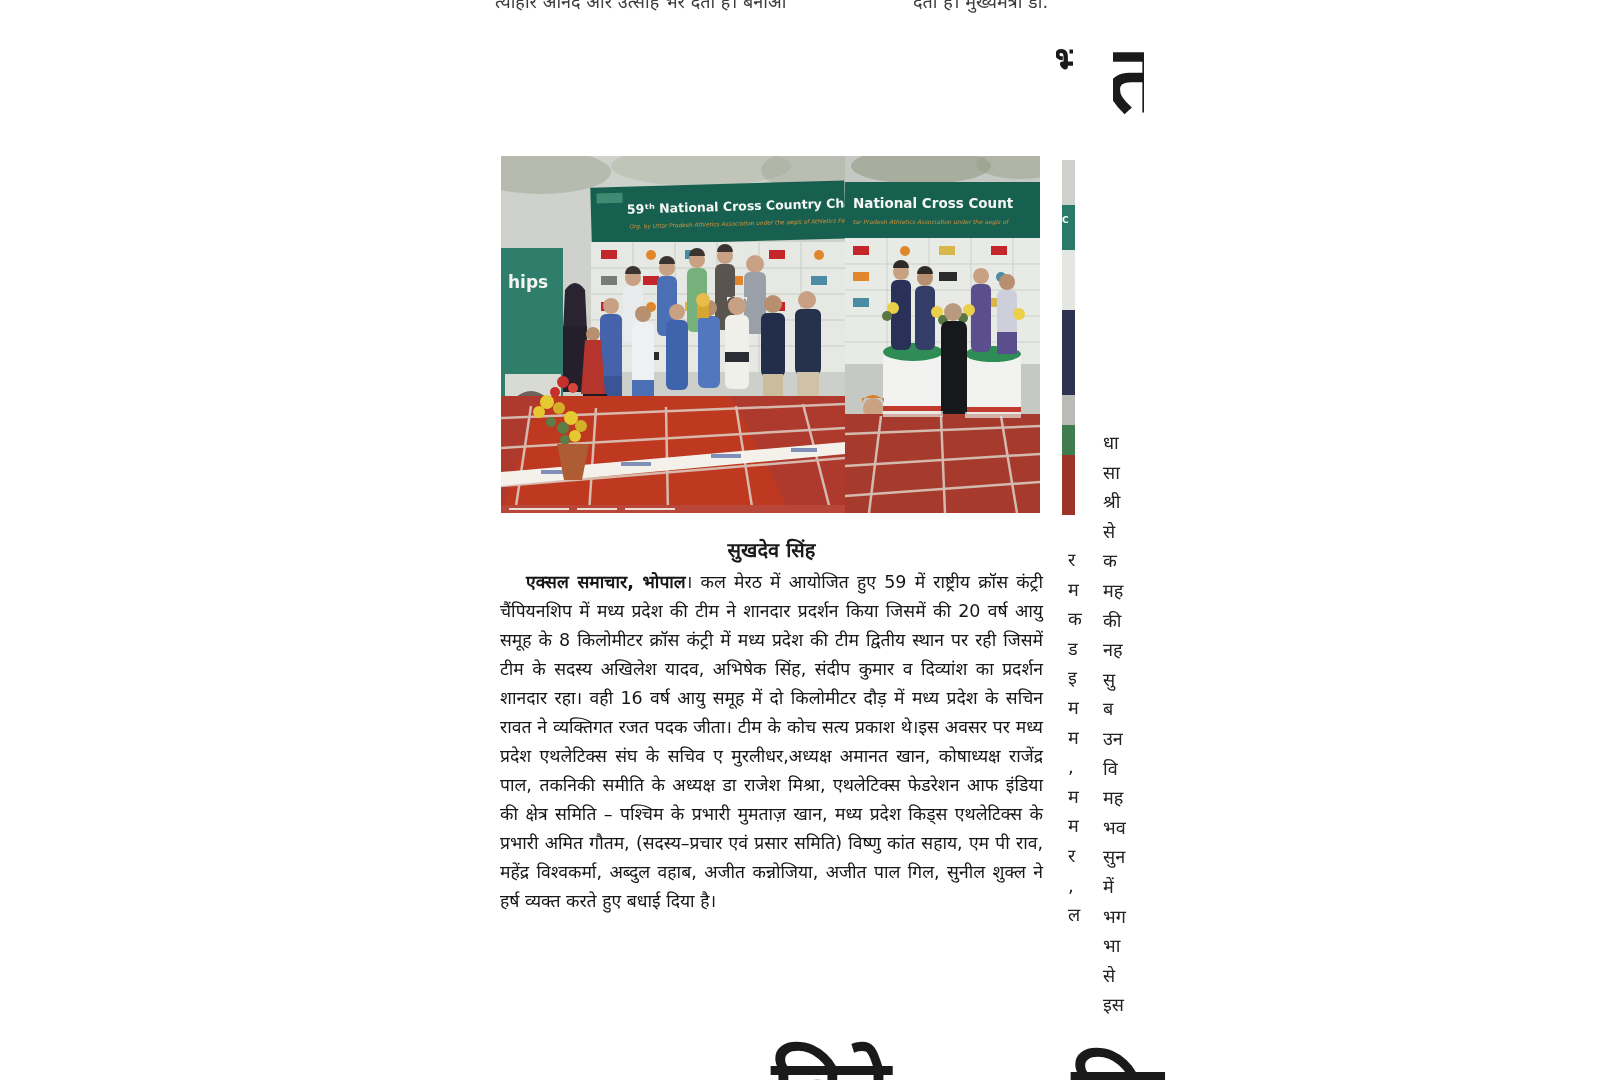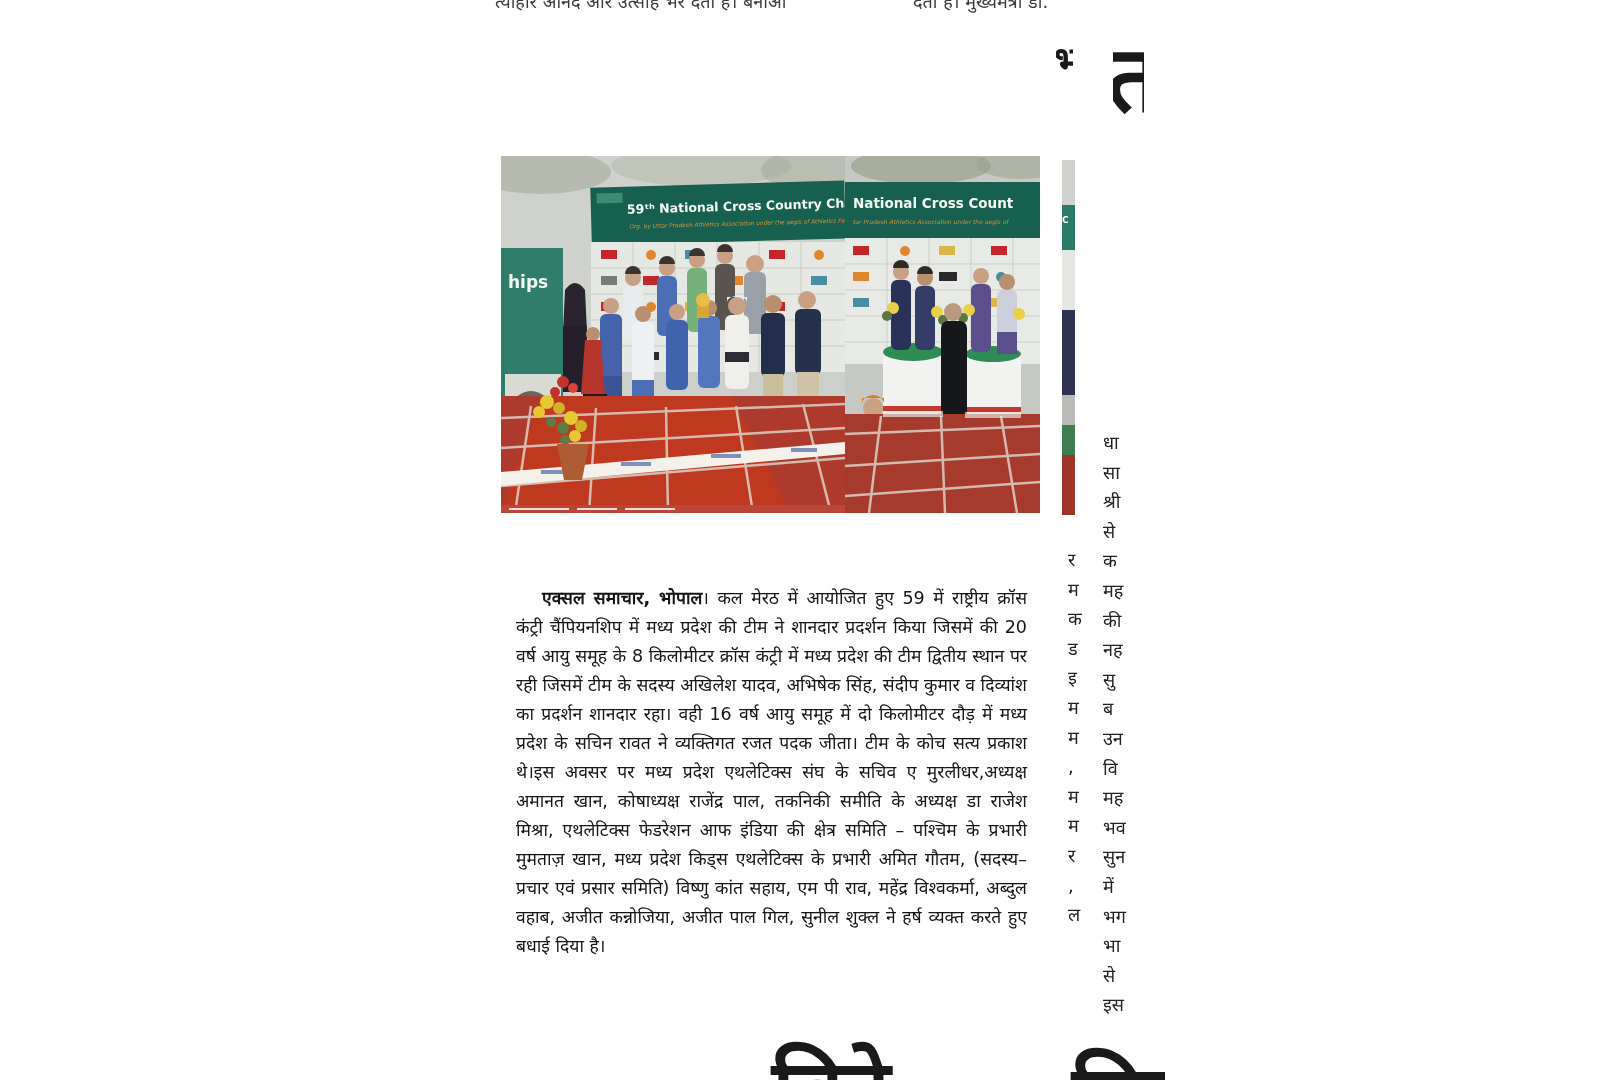--- a/index.html
+++ b/index.html
@@ -19,21 +19,21 @@
   .headline-line{white-space:nowrap;font-size:40px;line-height:52px;transform:scaleX(0.82);transform-origin:50% 50%;}
 
   
   #photo{left:501px;top:156px;width:539px;height:357px;}
 
   
   #byline{left:480px;top:536px;width:583px;text-align:center;font-weight:700;font-size:20px;}
   #article-body{left:500px;top:568px;width:543px;font-size:17.5px;line-height:29px;
                 text-align:justify;color:#161616;}
   #article-body .lead{font-weight:700;}
-  #article-body p{margin:16px;text-indent:26px;}
+  #article-body p{margin:0;text-indent:26px;}
 
   
   #photo-sliver{left:1062px;top:160px;width:13px;height:345px;}
   #photo-sliver div{width:13px;}
   #gold-block{left:1114px;top:250px;width:27px;height:122px;}
   #big-glyph-clip{left:1113px;top:52px;width:31px;height:76px;overflow:hidden;}
   #big-glyph-clip span{display:block;font-size:92px;font-weight:700;line-height:92px;
                        transform:translate(-6px,-18px);}
   #col-ends{left:1068px;top:545px;width:18px;font-size:18px;line-height:29.6px;color:#222;}
   #col-starts{left:1103px;top:428px;width:42px;font-size:18px;line-height:29.6px;color:#222;overflow:hidden;height:600px;}
@@ -302,20 +302,21 @@
           <path d="M380,260 L368,357"></path>
           <path d="M440,260 L444,357"></path>
           <path d="M500,260 L516,357"></path>
         </g>
         <rect x="382" y="255" width="60" height="6" fill="#e8e4dd" opacity="0.7"></rect>
         <rect x="464" y="256" width="56" height="6" fill="#e8e4dd" opacity="0.7"></rect>
       </g>
     </svg>
   </div>
 
+  <div class="abs" id="byline">सुखदेव सिंह</div>
 
   <div class="abs" id="article-body">
     <p><span class="lead">एक्सल समाचार, भोपाल</span><span>। कल मेरठ में आयोजित हुए 59 में राष्ट्रीय क्रॉस कंट्री चैंपियनशिप में मध्य प्रदेश की टीम ने शानदार प्रदर्शन किया जिसमें की 20 वर्ष आयु समूह के 8 किलोमीटर क्रॉस कंट्री में मध्य प्रदेश की टीम द्वितीय स्थान पर रही जिसमें टीम के सदस्य अखिलेश यादव, अभिषेक सिंह, संदीप कुमार व दिव्यांश का प्रदर्शन शानदार रहा। वही 16 वर्ष आयु समूह में दो किलोमीटर दौड़ में मध्य प्रदेश के सचिन रावत ने व्यक्तिगत रजत पदक जीता। टीम के कोच सत्य प्रकाश थे।इस अवसर पर मध्य प्रदेश एथलेटिक्स संघ के सचिव ए मुरलीधर,अध्यक्ष अमानत खान, कोषाध्यक्ष राजेंद्र पाल, तकनिकी समीति के अध्यक्ष डा राजेश मिश्रा, एथलेटिक्स फेडरेशन आफ इंडिया की क्षेत्र समिति – पश्चिम के प्रभारी मुमताज़ खान, मध्य प्रदेश किड्स एथलेटिक्स के प्रभारी अमित गौतम, (सदस्य–प्रचार एवं प्रसार समिति) विष्णु कांत सहाय, एम पी राव, महेंद्र विश्वकर्मा, अब्दुल वहाब, अजीत कन्नोजिया, अजीत पाल गिल, सुनील शुक्ल ने हर्ष व्यक्त करते हुए बधाई दिया है।</span></p>
   </div>
 
   <div class="abs" id="photo-sliver">
     <div style="height:45px;background:#cfd2cc;"></div>
     <div style="height:35px;background:#2a7a68;color:#fff;font-size:9px;font-weight:bold;padding-top:10px;">C</div>
     <div style="height:60px;background:#e4e6e2;"></div>
     <div style="height:85px;background:#2d3350;"></div>

